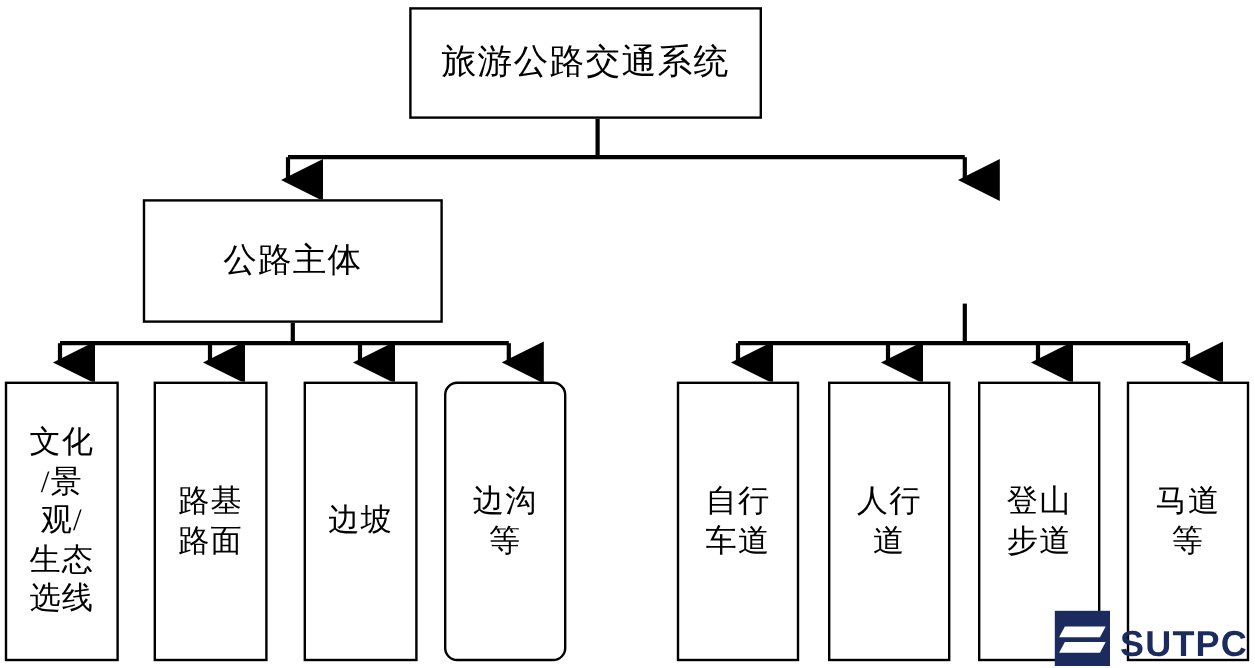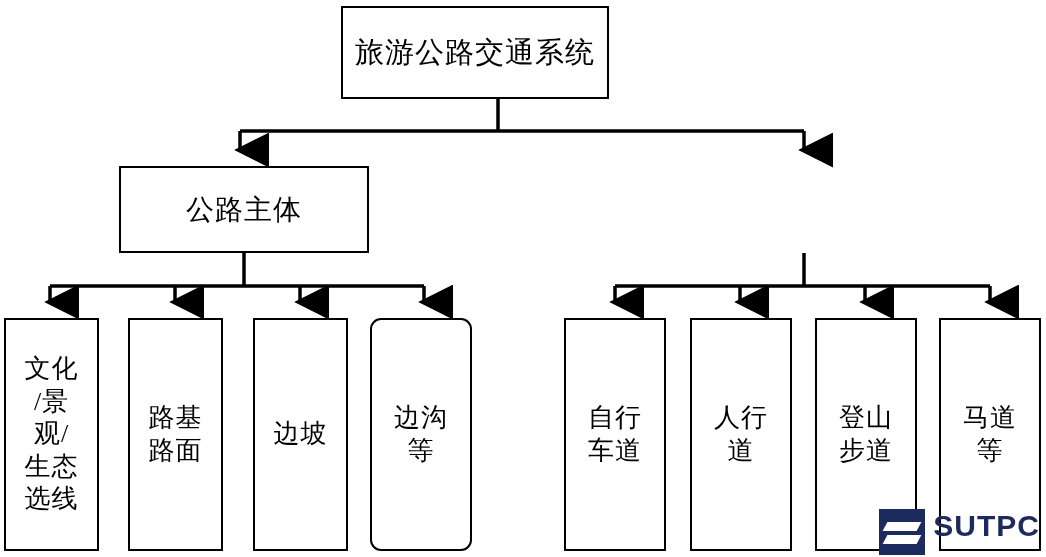--- a/index.html
+++ b/index.html
@@ -25,28 +25,28 @@
     justify-content: center;
     text-align: center;
     color: #000000;
     line-height: 1.25;
     letter-spacing: 1px;
     white-space: pre-line;
   }
   .root {
     left: 341px;
     top: 6px;
-    width: 268px;
+    width: 294px;
     height: 93px;
     font-size: 29px;
   }
   .lvl2 {
     top: 166px;
     width: 250px;
-    height: 87px;
+    height: 103px;
     font-size: 28px;
   }
   .lvl2.left { left: 119px; }
   .lvl2.right { left: 679px; }
   .leaf {
     top: 318px;
     height: 233px;
     font-size: 26px;
   }
   .leaf.narrow { width: 95px; }
@@ -57,21 +57,21 @@
     top: 0;
     width: 1046px;
     height: 557px;
     pointer-events: none;
   }
   .watermark {
     position: absolute;
     right: 6px;
     bottom: 2px;
     display: flex;
-    align-items: flex-start;
+    align-items: flex-end;
     gap: 8px;
   }
   .wm-mark {
     width: 46px;
     height: 46px;
     background: #1c2b5e;
     position: relative;
     overflow: hidden;
   }
   .wm-mark::before {

